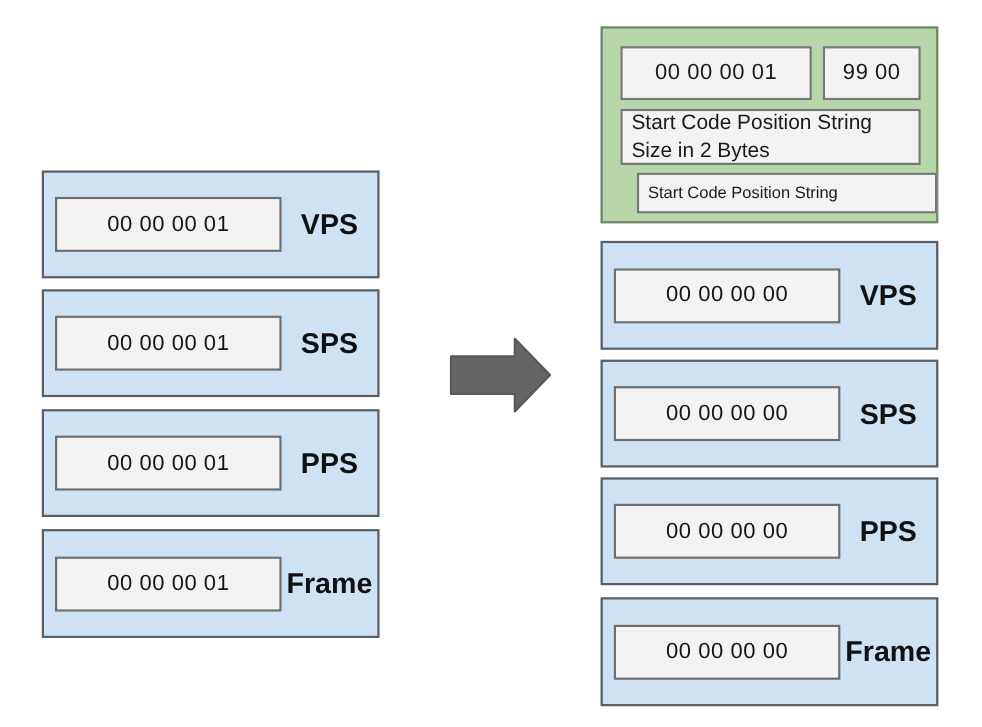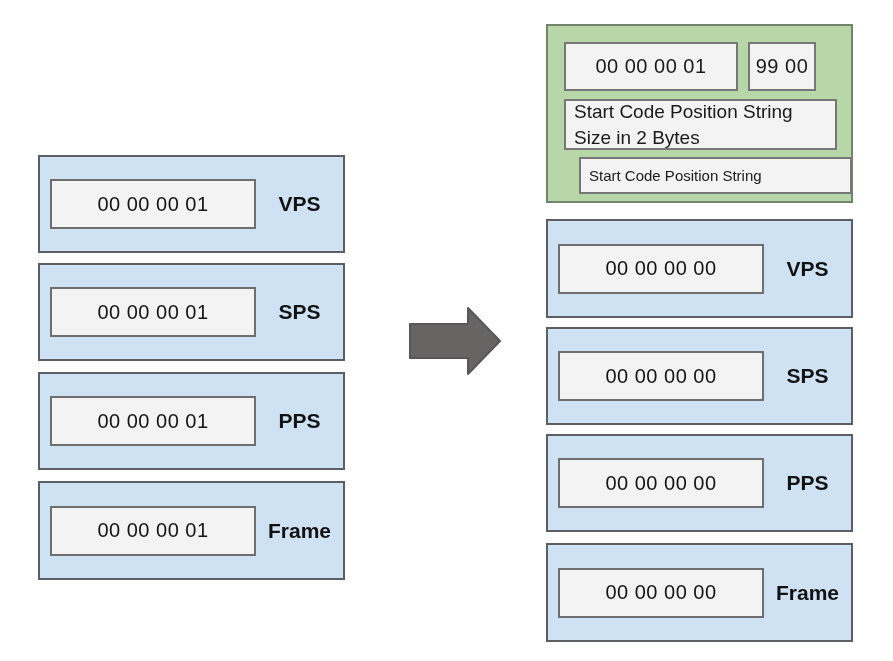--- a/index.html
+++ b/index.html
@@ -34,21 +34,21 @@
     justify-content: center;
     font-size: 20px;
     color: #141414;
     letter-spacing: 0.5px;
     flex: none;
   }
   .nal-label {
     flex: 1;
     text-align: center;
     font-weight: bold;
-    font-size: 21px;
+    font-size: 26px;
     color: #111111;
   }
   
   .header-box {
     position: absolute;
     left: 546px;
     top: 24px;
     width: 307px;
     height: 179px;
     background: #b7d7a9;
@@ -59,21 +59,21 @@
     position: absolute;
     background: #f3f3f3;
     border: 2px solid #777777;
     box-sizing: border-box;
     display: flex;
     align-items: center;
     color: #1a1a1a;
   }
   .hdr-startcode { left: 16px; top: 16px; width: 174px; height: 49px;
     justify-content: center; font-size: 20px; letter-spacing: 0.5px; }
-  .hdr-size     { left: 200px; top: 16px; width: 68px; height: 49px;
+  .hdr-size     { left: 200px; top: 16px; width: 89px; height: 49px;
     justify-content: center; font-size: 20px; letter-spacing: 0.5px; }
   .hdr-caption1 { left: 16px; top: 73px; width: 273px; height: 51px;
     font-size: 19px; line-height: 1.35; padding: 0 8px; }
   .hdr-caption2 { left: 16px; top: 131px; width: 273px; height: 37px;
     font-size: 15px; padding: 0 8px; margin-left: 15px; }
   .arrow-wrap {
     position: absolute;
     left: 405px;
     top: 302px;
     width: 100px;

